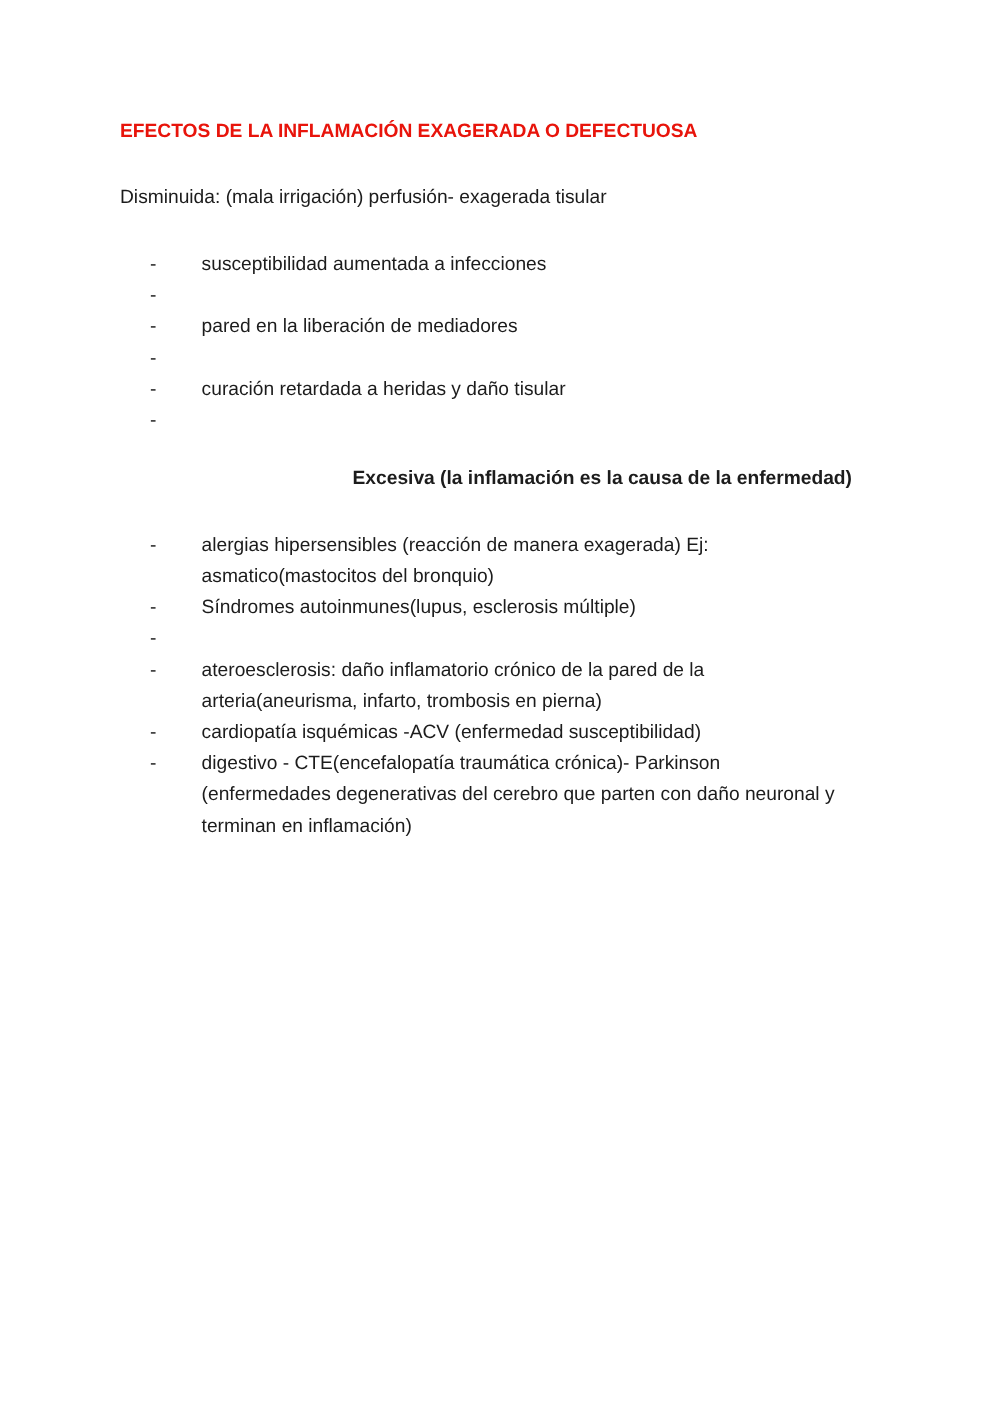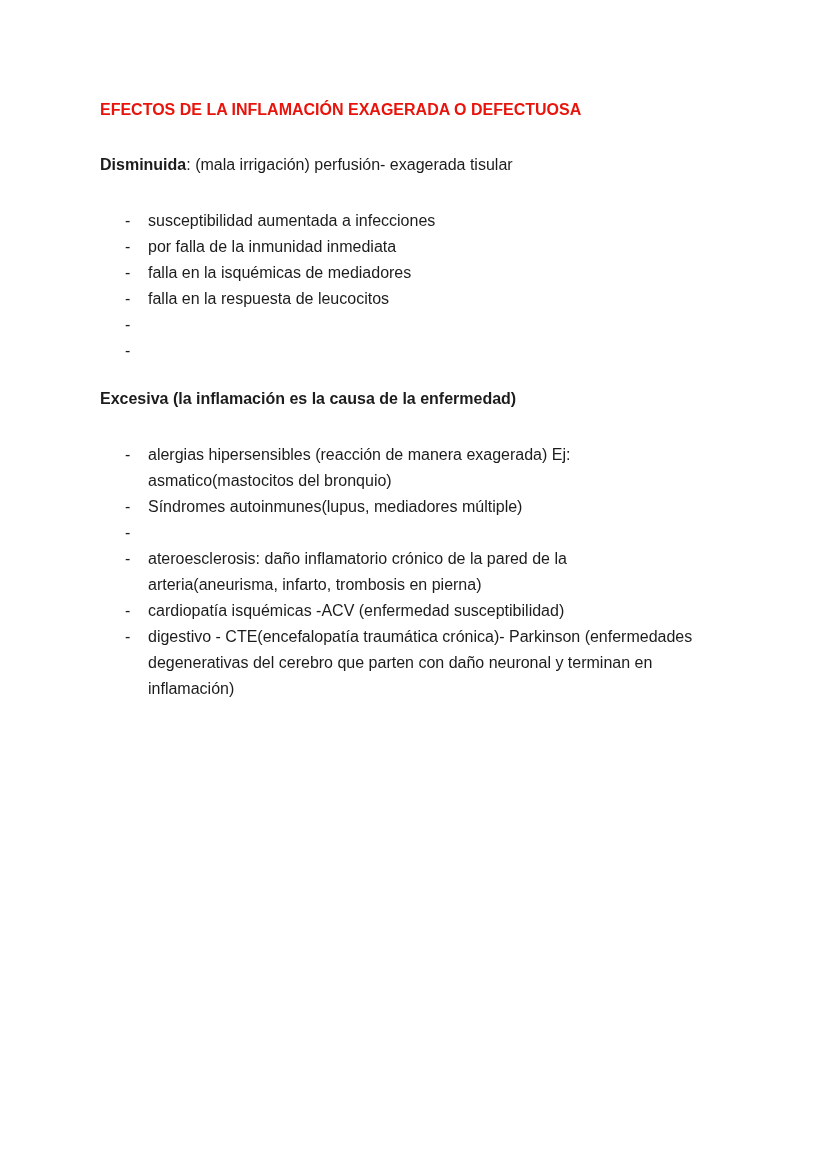--- a/index.html
+++ b/index.html
@@ -22,89 +22,90 @@
     font-size: 16px;
     line-height: 26px;
     font-weight: 700;
     margin-bottom: 29px;
   }
   .para {
     font-size: 16px;
     line-height: 26px;
     margin-bottom: 30px;
   }
-  .para strong { font-weight: 700; }
+  .para strong { font-weight: 400; }
   .subheading {
     font-size: 16px;
     line-height: 26px;
     font-weight: 700;
     margin-bottom: 30px;
+    text-align: right;
   }
   .dash-list {
     list-style: none;
     margin: 0 0 22px 25px;
   }
   .dash-item {
     display: flex;
     align-items: flex-start;
     font-size: 16px;
     line-height: 26px;
   }
   .dash {
     flex: 0 0 23px;
     width: 23px;
   }
   .item-text {
     max-width: 545px;
+    margin-left: 20px;
   }
 </style>
 </head>
 <body>
 
 <div class="page">
 
   <h1 class="doc-title">EFECTOS DE LA INFLAMACIÓN EXAGERADA O DEFECTUOSA</h1>
 
   <p class="para"><strong>Disminuida</strong><span>: (mala irrigación) perfusión- exagerada tisular</span></p>
 
   <ul class="dash-list">
     <li class="dash-item">
       <span class="dash">-</span>
       <span class="item-text">susceptibilidad aumentada a infecciones</span>
     </li>
     <li class="dash-item">
       <span class="dash">-</span>
-      <span class="item-text">por falla de la inmunidad inmediata</span>
     </li>
     <li class="dash-item">
       <span class="dash">-</span>
-      <span class="item-text">falla en la isquémicas de mediadores</span>
+      <span class="item-text">pared en la liberación de mediadores</span>
     </li>
     <li class="dash-item">
       <span class="dash">-</span>
-      <span class="item-text">falla en la respuesta de leucocitos</span>
     </li>
     <li class="dash-item">
       <span class="dash">-</span>
+      <span class="item-text">curación retardada a heridas y daño tisular</span>
     </li>
     <li class="dash-item">
       <span class="dash">-</span>
     </li>
   </ul>
 
   <p class="subheading">Excesiva (la inflamación es la causa de la enfermedad)</p>
 
   <ul class="dash-list">
     <li class="dash-item">
       <span class="dash">-</span>
       <span class="item-text">alergias hipersensibles (reacción de manera exagerada) Ej: asmatico(mastocitos del bronquio)</span>
     </li>
     <li class="dash-item">
       <span class="dash">-</span>
-      <span class="item-text">Síndromes autoinmunes(lupus, mediadores múltiple)</span>
+      <span class="item-text">Síndromes autoinmunes(lupus, esclerosis múltiple)</span>
     </li>
     <li class="dash-item">
       <span class="dash">-</span>
     </li>
     <li class="dash-item">
       <span class="dash">-</span>
       <span class="item-text">ateroesclerosis: daño inflamatorio crónico de la pared de la arteria(aneurisma, infarto, trombosis en pierna)</span>
     </li>
     <li class="dash-item">
       <span class="dash">-</span>

